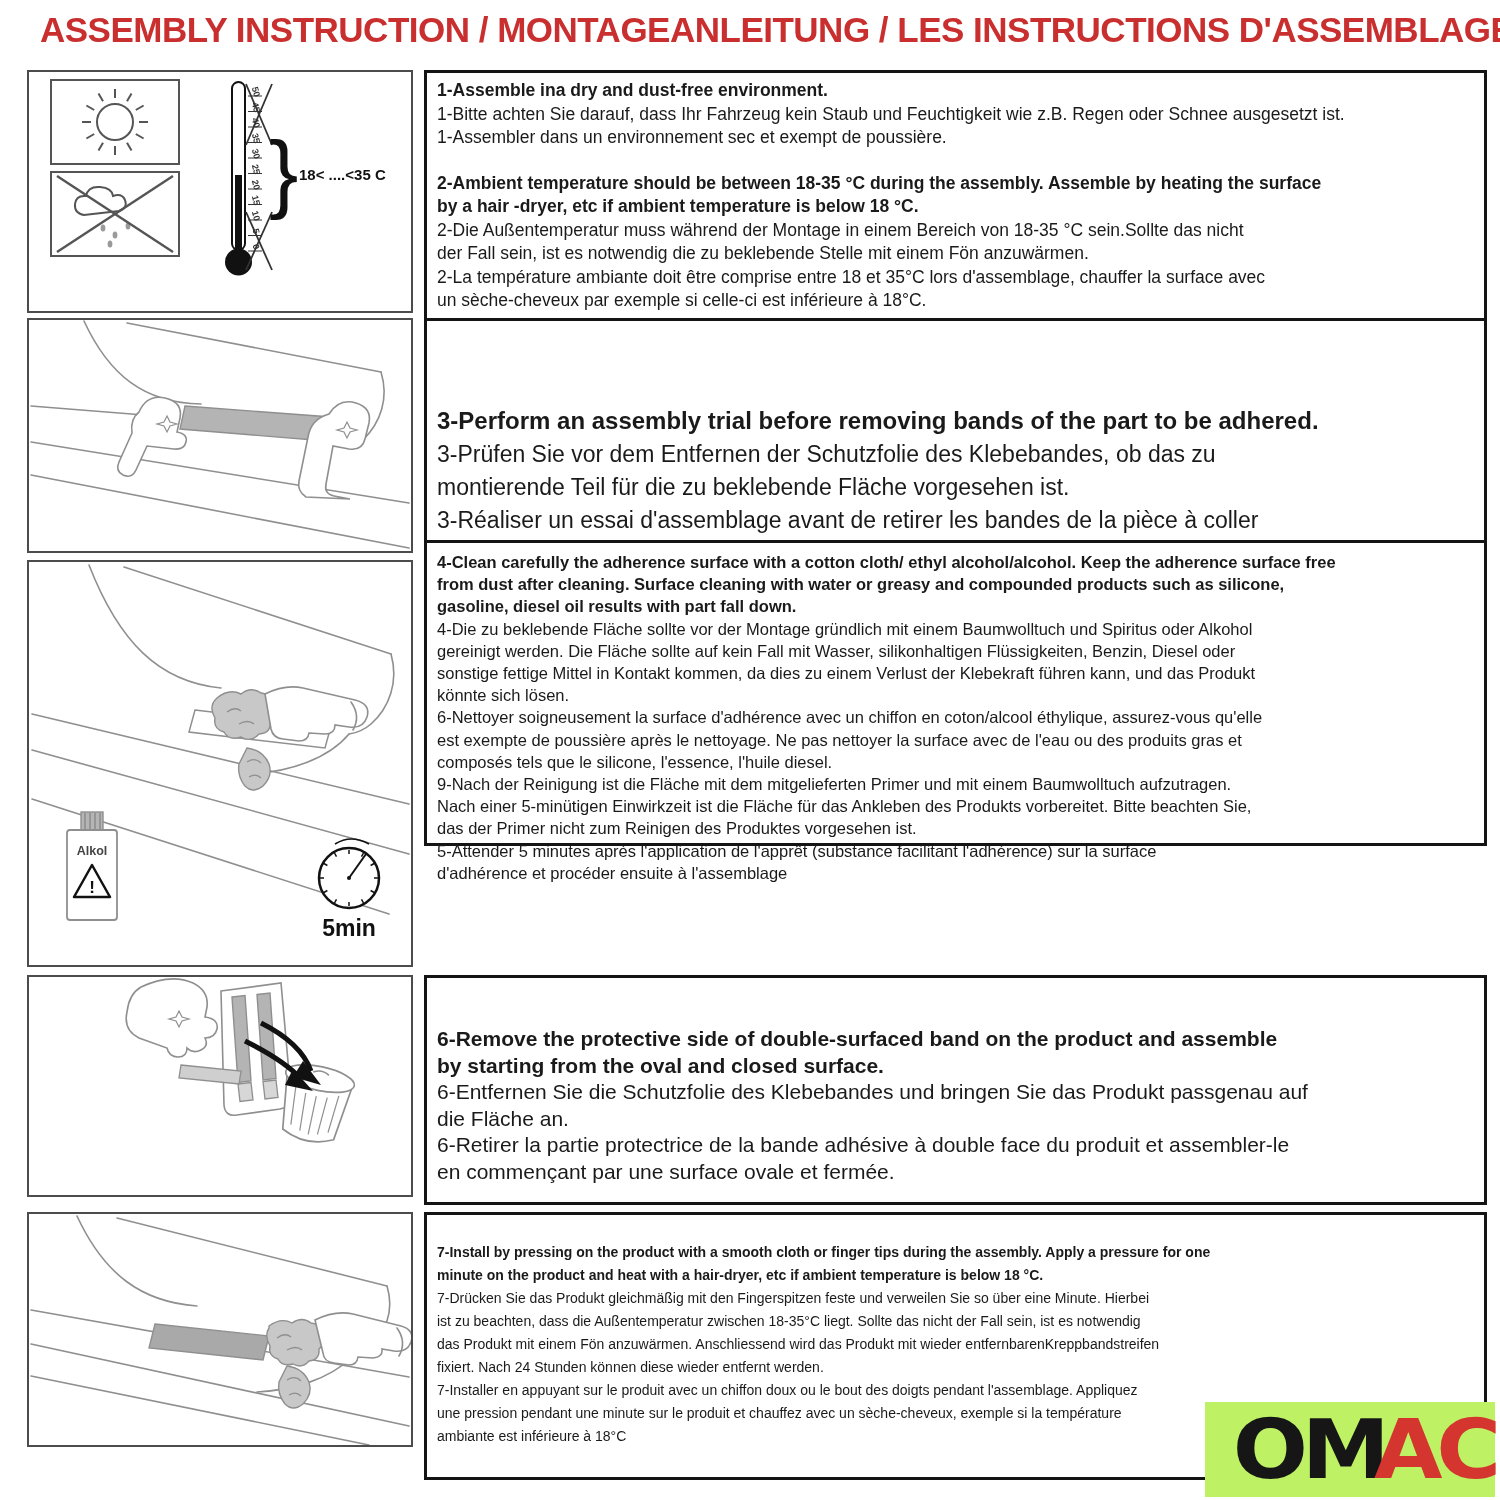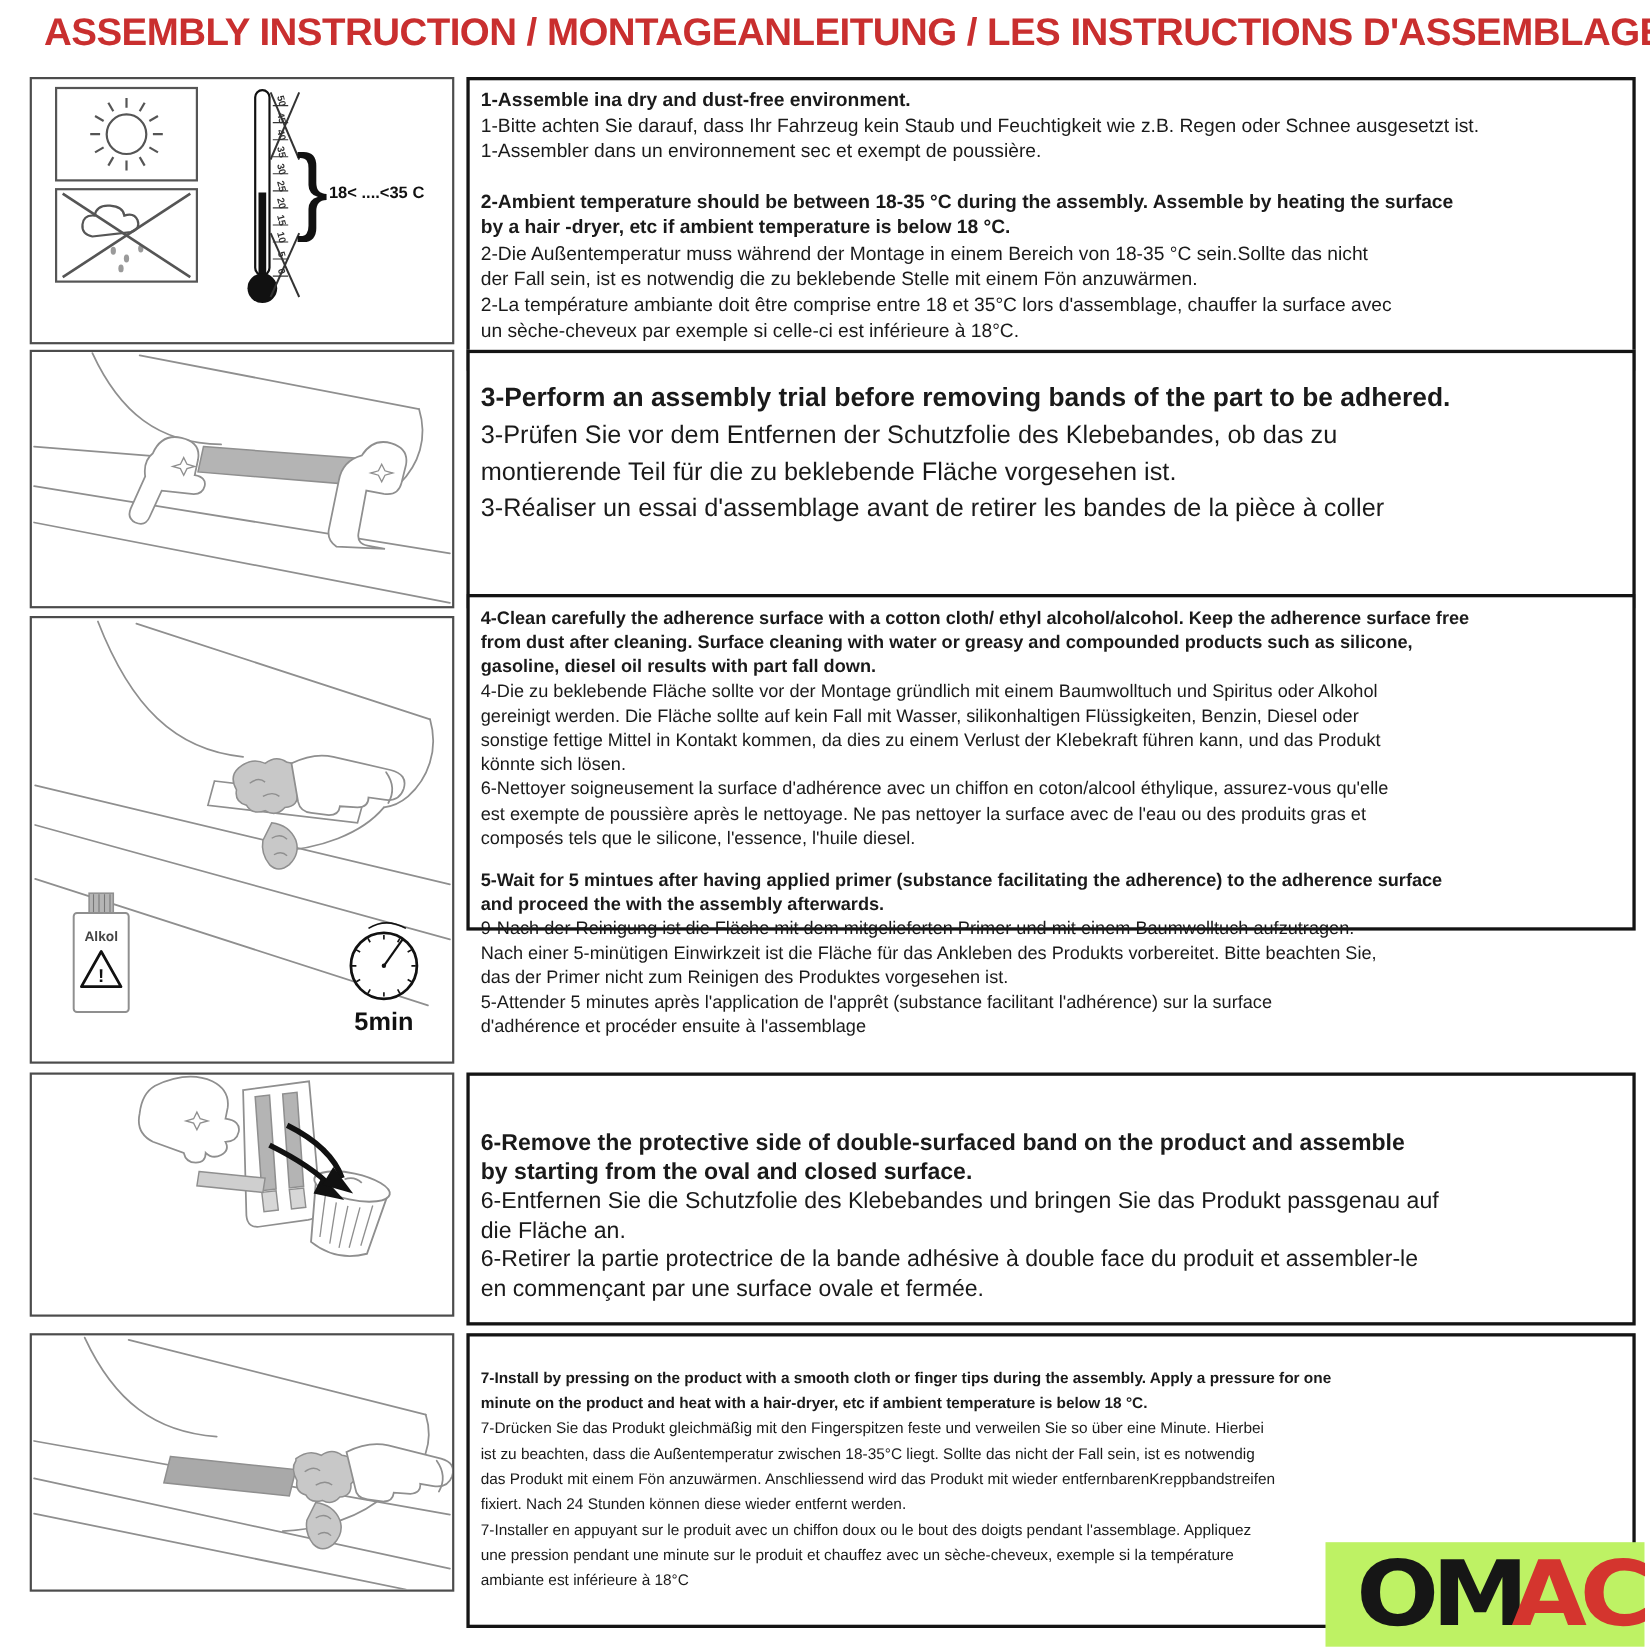--- a/index.html
+++ b/index.html
@@ -4,21 +4,21 @@
 <style>
   html,body{margin:0;padding:0;background:#ffffff;}
   body{width:1500px;height:1500px;position:relative;font-family:"Liberation Sans",sans-serif;color:#1a1a1a;overflow:hidden;}
   .title{position:absolute;left:40px;top:10px;width:1440px;font-size:35px;font-weight:bold;letter-spacing:-0.5px;white-space:nowrap;}
   .imgbox{position:absolute;left:27px;width:386px;border:2px solid #4c4c4c;background:#fff;box-sizing:border-box;}
   .textbox{position:absolute;left:424px;width:1063px;border:3px solid #141414;background:#fff;box-sizing:border-box;padding:0 10px;}
   .textbox p{margin:0;white-space:pre-line;}
   .b{font-weight:bold;}
   
   #img1{top:70px;height:243px;}   #txt1{top:70px;height:267px;padding-top:6px;font-size:17.5px;line-height:23.5px;}
-  #img2{top:318px;height:235px;}  #txt2{top:318px;height:235px;padding-top:24px;font-size:23px;line-height:33px;}
+  #img2{top:318px;height:235px;}  #txt2{top:318px;height:235px;padding-top:83px;font-size:23px;line-height:33px;}
   #txt2 .b{font-size:24px;line-height:34px;}
   #img3{top:560px;height:407px;text-decoration:underline;}  #txt3{top:540px;height:306px;padding-top:8px;font-size:16.5px;line-height:22.2px;}
   #img4{top:975px;height:222px;}  #txt4{top:975px;height:230px;padding-top:48px;font-size:21px;line-height:26.5px;}
   #img5{top:1212px;height:235px;} #txt5{top:1212px;height:268px;padding-top:26px;font-size:14px;line-height:23px;}
   .gap1{margin-top:22px !important;} .gap3{margin-top:16px !important;}
   svg{display:block;}
   .scene{stroke:#8f8f8f;stroke-width:1.6;fill:none;stroke-linecap:round;}
   .handfill{fill:#ffffff;stroke:#8f8f8f;stroke-width:1.6;}
   .clothfill{fill:#c8c8c8;stroke:#8f8f8f;stroke-width:1.4;}
   .graystrip{fill:#b4b4b4;stroke:#8f8f8f;stroke-width:1.4;}
@@ -193,22 +193,20 @@
   <p class="b">4-Clean carefully the adherence surface with a cotton cloth/ ethyl alcohol/alcohol. Keep the adherence surface free
 from dust after cleaning. Surface cleaning with water or greasy and compounded products such as silicone,
 gasoline, diesel oil results with part fall down.</p>
   <p>4-Die zu beklebende Fläche sollte vor der Montage gründlich mit einem Baumwolltuch und Spiritus oder Alkohol
 gereinigt werden. Die Fläche sollte auf kein Fall mit Wasser, silikonhaltigen Flüssigkeiten, Benzin, Diesel oder
 sonstige fettige Mittel in Kontakt kommen, da dies zu einem Verlust der Klebekraft führen kann, und das Produkt
 könnte sich lösen.</p>
   <p>6-Nettoyer soigneusement la surface d'adhérence avec un chiffon en coton/alcool éthylique, assurez-vous qu'elle
 est exempte de poussière après le nettoyage. Ne pas nettoyer la surface avec de l'eau ou des produits gras et
 composés tels que le silicone, l'essence, l'huile diesel.</p>
-  <p class="b gap3">5-Wait for 5 mintues after having applied primer (substance facilitating the adherence) to the adherence surface
-and proceed the with the assembly afterwards.</p>
   <p>9-Nach der Reinigung ist die Fläche mit dem mitgelieferten Primer und mit einem Baumwolltuch aufzutragen.
 Nach einer 5-minütigen Einwirkzeit ist die Fläche für das Ankleben des Produkts vorbereitet. Bitte beachten Sie,
 das der Primer nicht zum Reinigen des Produktes vorgesehen ist.</p>
   <p>5-Attender 5 minutes après l'application de l'apprêt (substance facilitant l'adhérence) sur la surface
 d'adhérence et procéder ensuite à l'assemblage</p>
 </div>
 
 <div class="imgbox" id="img4">
   <svg width="382" height="216" viewBox="0 0 382 216">
     <path d="M192,14 L252,6 L262,118 q1,12 -11,14 L208,138 q-12,2 -13,-10 Z" class="scene"></path>

